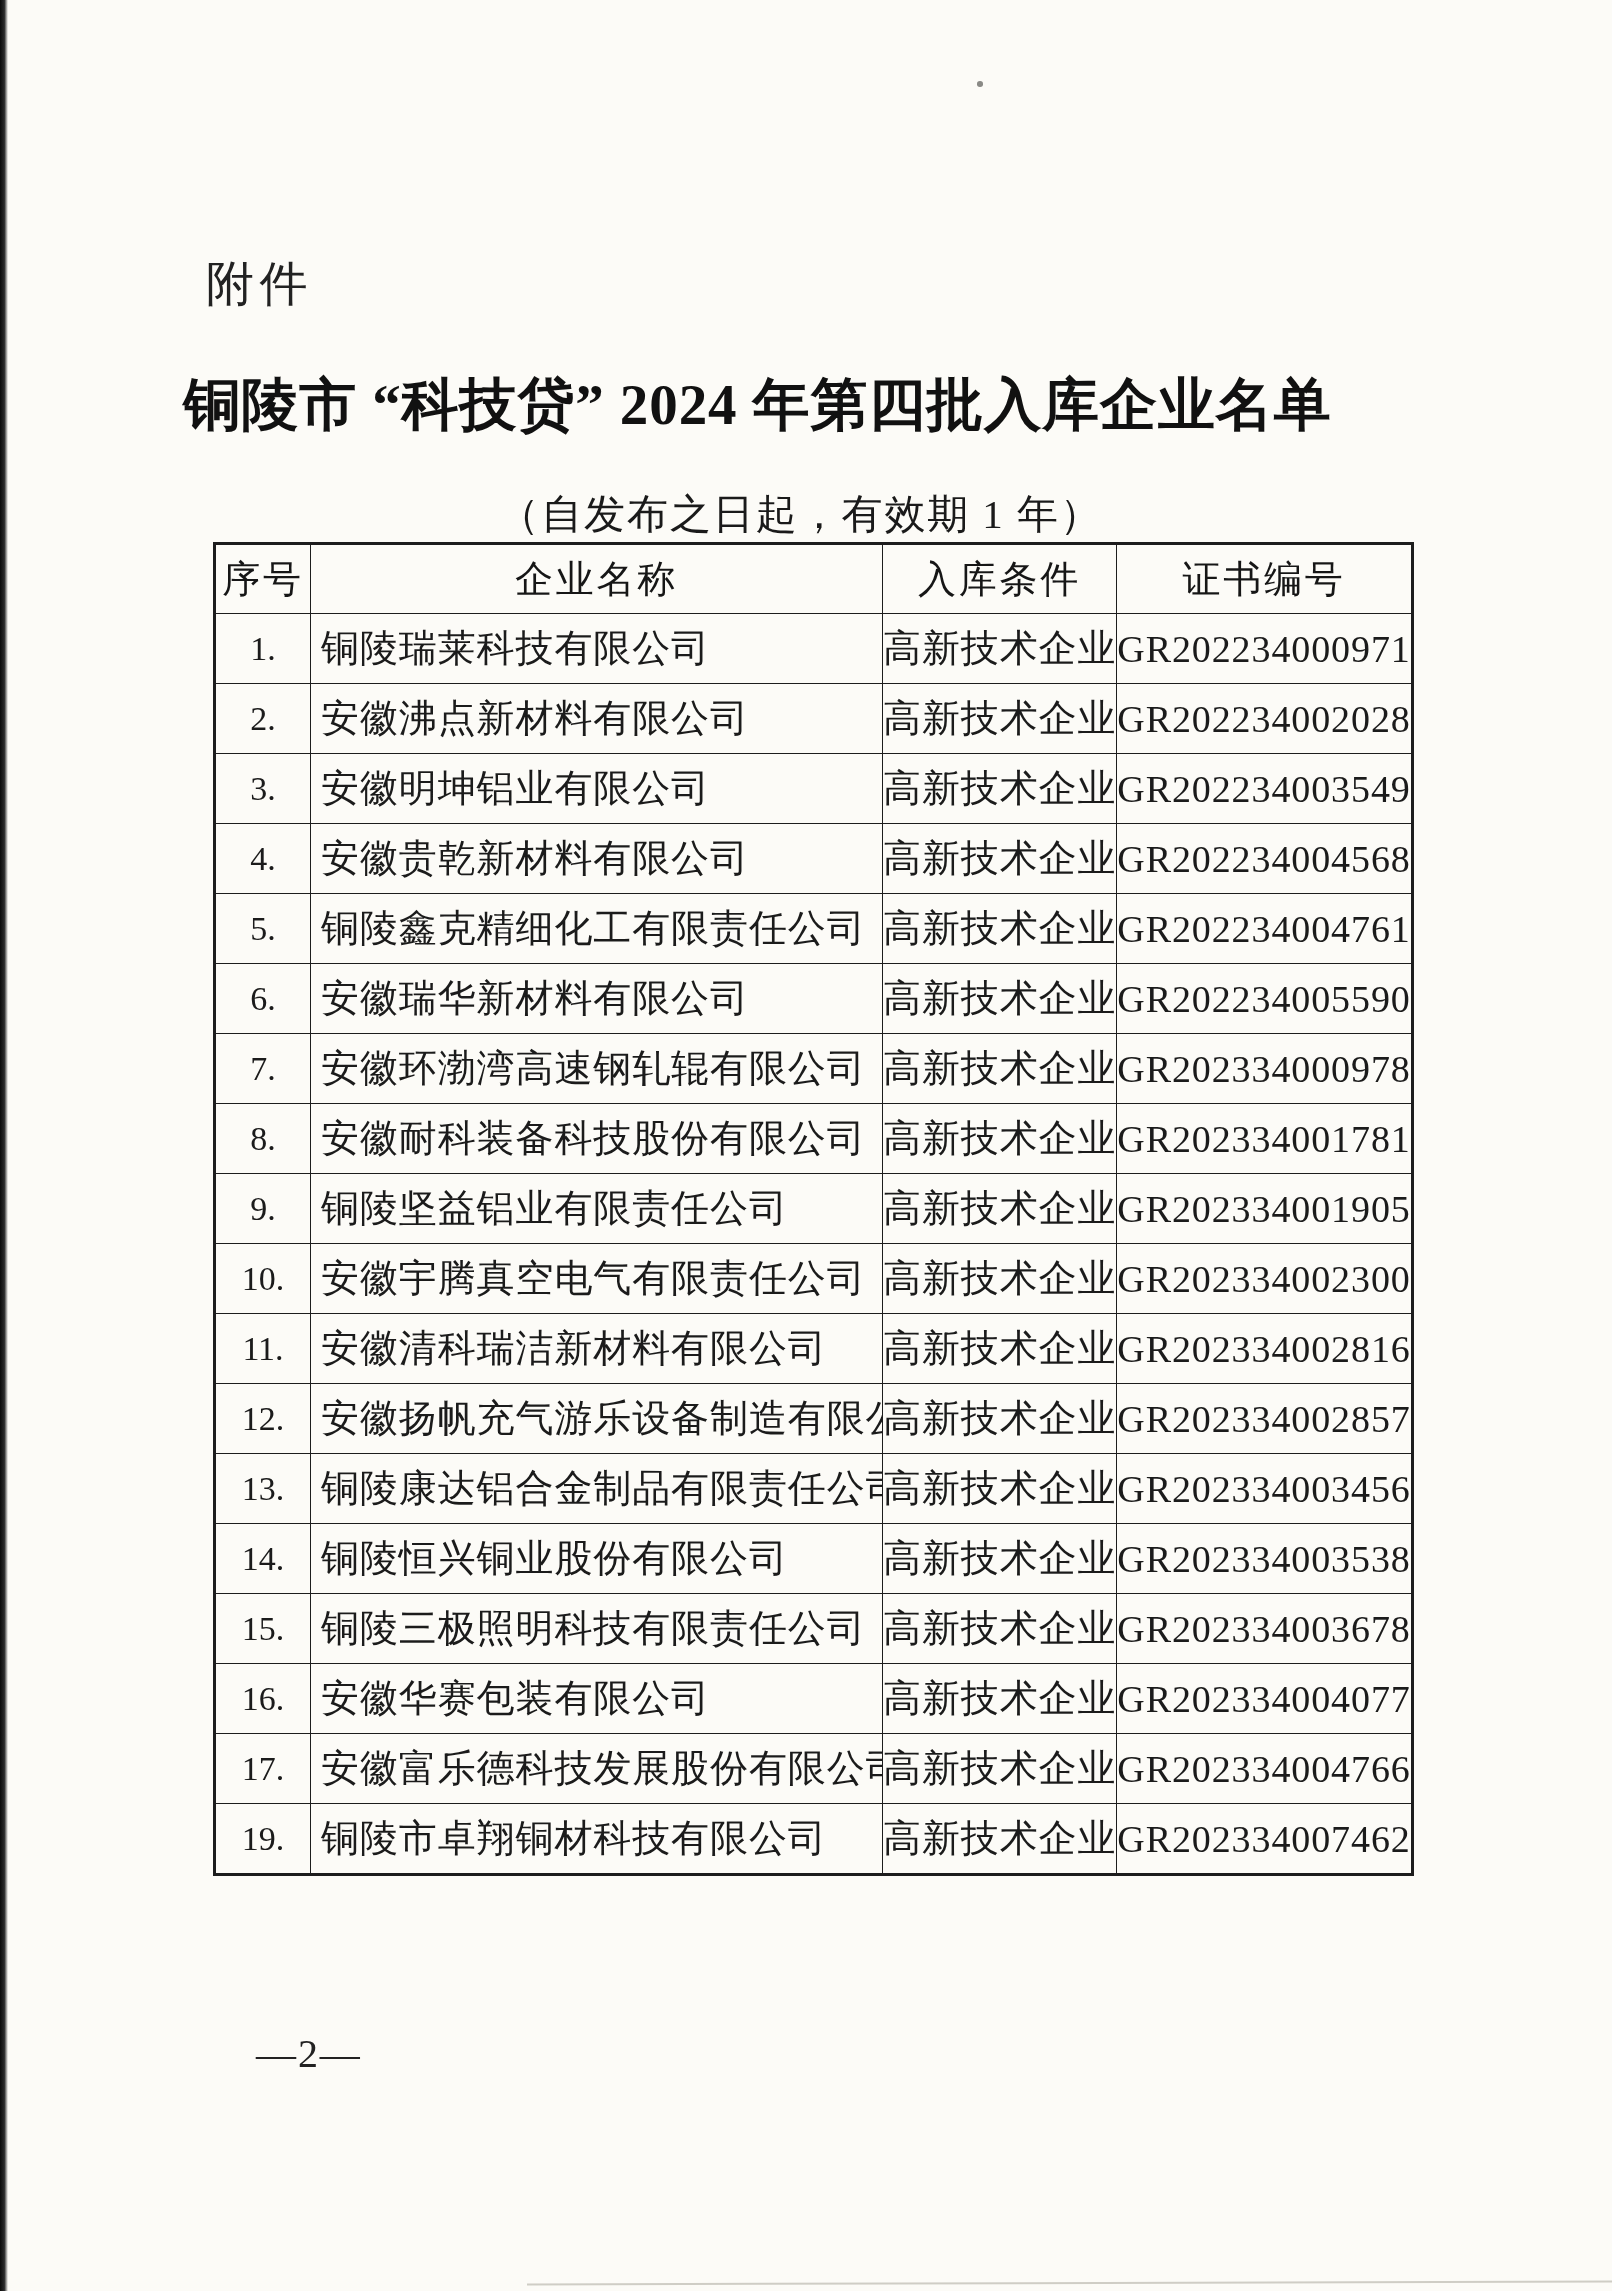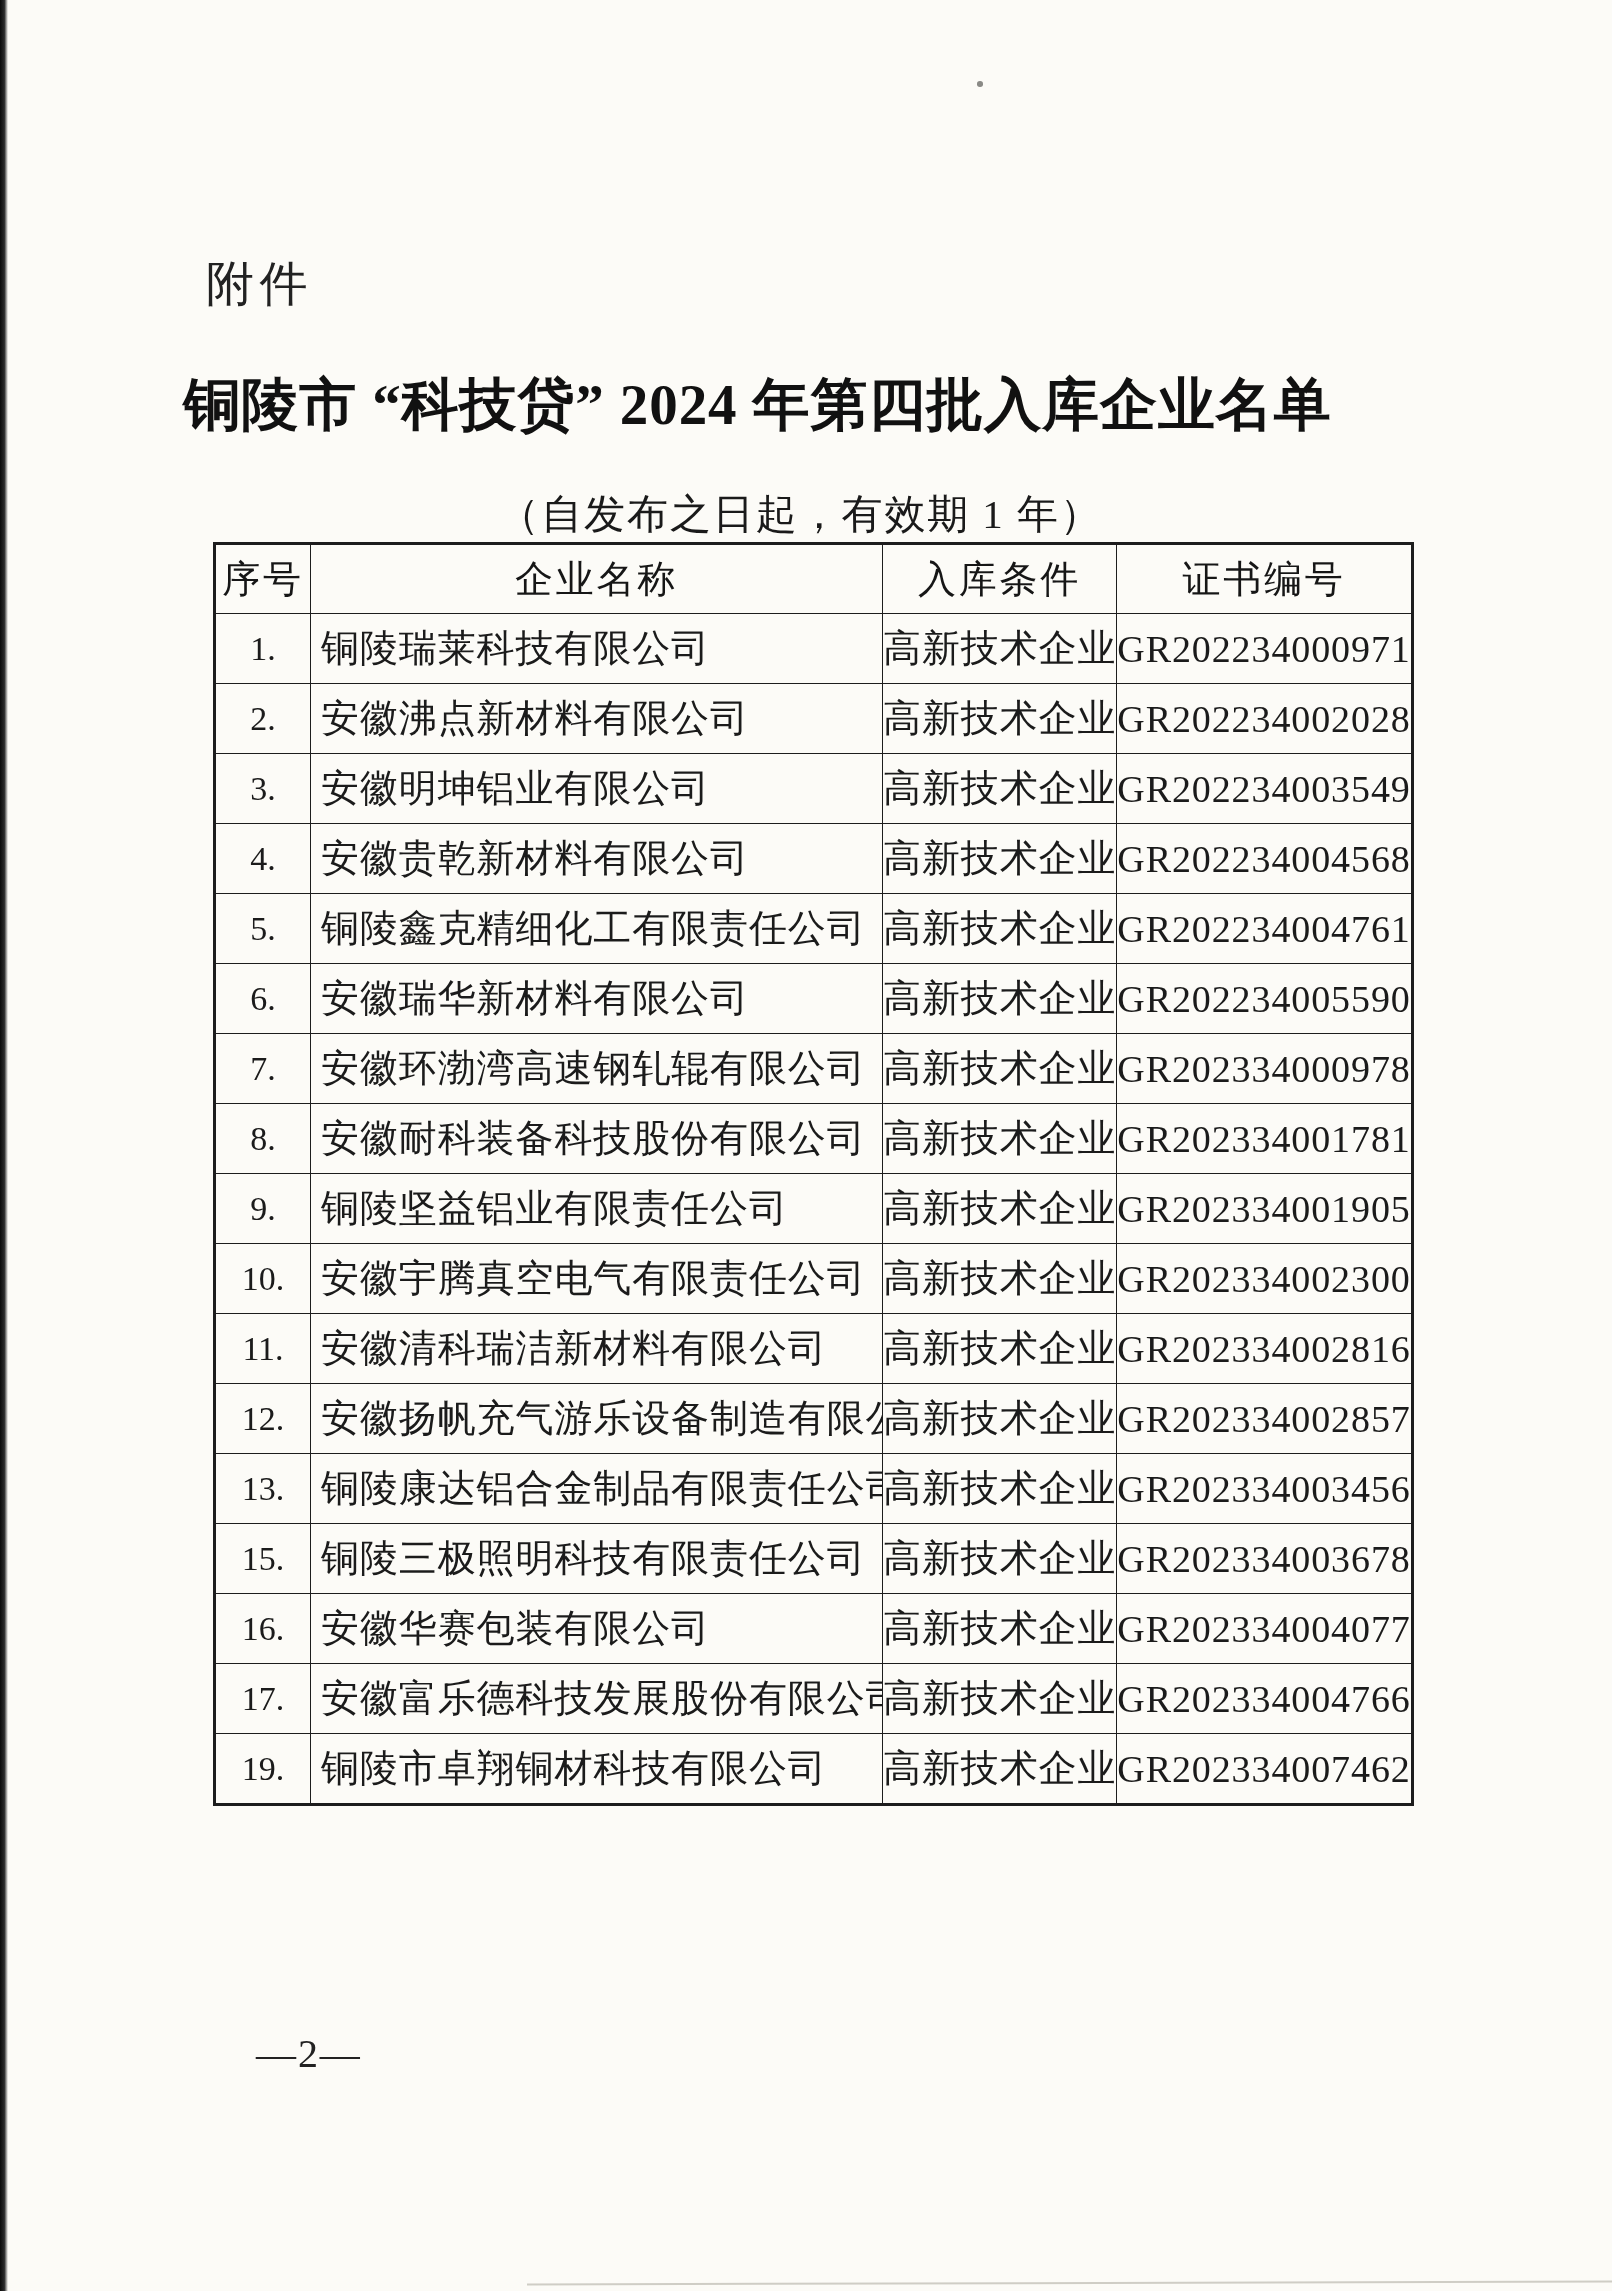--- a/index.html
+++ b/index.html
@@ -219,20 +219,26 @@
         <td class="c2">高新技术企业</td>
         <td class="c3">GR202334002857</td>
       </tr>
       <tr>
         <td class="c0">13.</td>
         <td class="c1">铜陵康达铝合金制品有限责任公司</td>
         <td class="c2">高新技术企业</td>
         <td class="c3">GR202334003456</td>
       </tr>
       <tr>
+        <td class="c0">14.</td>
+        <td class="c1">铜陵恒兴铜业股份有限公司</td>
+        <td class="c2">高新技术企业</td>
+        <td class="c3">GR202334003538</td>
+      </tr>
+      <tr>
         <td class="c0">15.</td>
         <td class="c1">铜陵三极照明科技有限责任公司</td>
         <td class="c2">高新技术企业</td>
         <td class="c3">GR202334003678</td>
       </tr>
       <tr>
         <td class="c0">16.</td>
         <td class="c1">安徽华赛包装有限公司</td>
         <td class="c2">高新技术企业</td>
         <td class="c3">GR202334004077</td>

